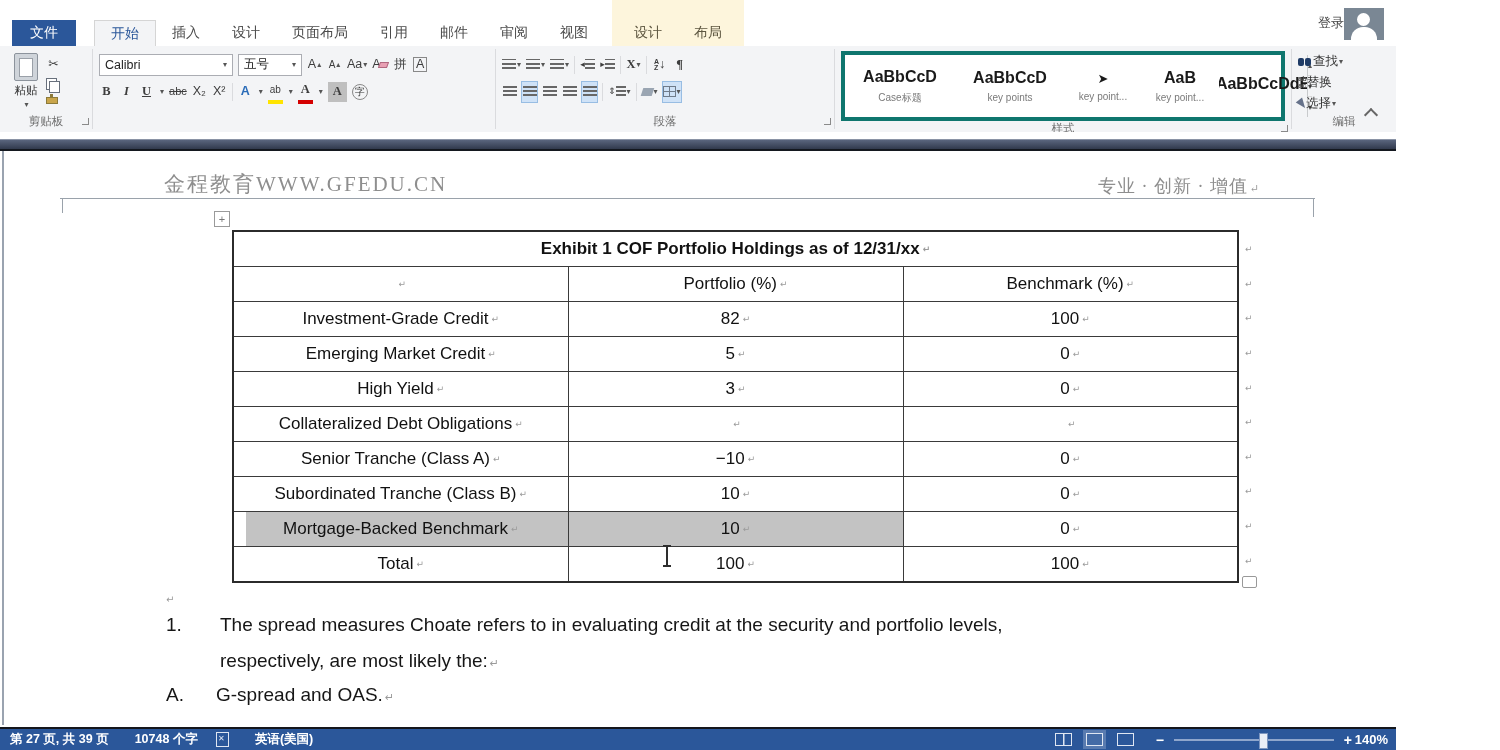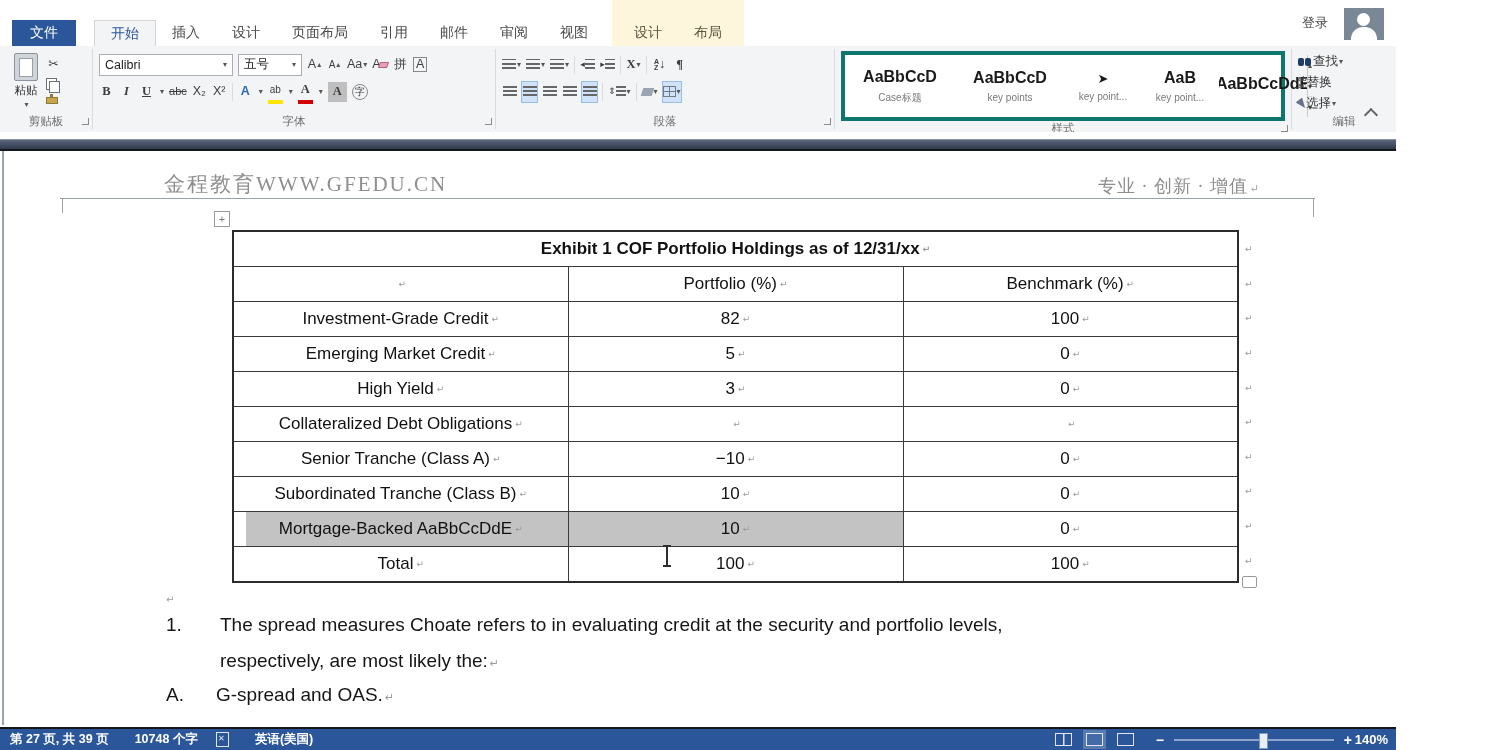--- a/index.html
+++ b/index.html
@@ -10,21 +10,21 @@
   .tabbar{position:absolute;top:0;left:0;width:100%;height:46px;background:#fff;
           display:flex;align-items:flex-end;}
   .filetab{background:#2b579a;color:#fff;font-size:14px;padding:6px 18px;margin-left:12px;
            height:26px;display:flex;align-items:center;box-sizing:border-box;}
   .tab{font-size:14px;color:#4a4a4a;padding:5px 16px;height:26px;box-sizing:border-box;
        display:flex;align-items:center;}
   .tab.active{color:#2b579a;background:#f3f4f6;border:1px solid #d5d5d5;border-bottom:none;}
   .ctxwrap{background:#fdf5dc;align-self:stretch;display:flex;align-items:flex-end;
            margin-left:8px;padding:0 6px;}
   .ctxwrap .tab{color:#5d5640;}
-  .signin{position:absolute;right:68px;top:14px;font-size:13px;color:#444;}
+  .signin{position:absolute;right:52px;top:14px;font-size:13px;color:#444;}
   .avatar{position:absolute;right:12px;top:8px;width:40px;height:32px;background:#7a8794;}
   .avatar:before{content:"";position:absolute;left:13px;top:5px;width:13px;height:13px;
                  border-radius:50%;background:#fff;}
   .avatar:after{content:"";position:absolute;left:7px;top:19px;width:26px;height:13px;
                 border-radius:12px 12px 0 0;background:#fff;}
   
   .ribbon{position:absolute;top:46px;left:0;width:100%;height:86px;background:#f3f4f6;
           border-bottom:1px solid #cfcfcf;display:flex;}
   .grp{position:relative;display:flex;flex-direction:column;height:100%;box-sizing:border-box;}
   .gc{flex:1;padding:5px 6px 0 6px;}
@@ -263,22 +263,20 @@
             </span>
           <span class="dd">▾</span>
           <span class="ib ashade">
               <b>A</b>
             </span>
           <span class="acirc">
               <span>字</span>
             </span>
         </div>
       </div>
-      <div class="gl"><span>字体</span>
-        <span class="launch"></span></div>
     </div>
     <div class="vdiv"></div>
 
     <div class="grp" style="width:338px">
       <div class="gc">
         <div class="r">
           <span class="ib">
               <span class="bars"></span>
               <span class="dd">▾</span>
             </span>
@@ -465,21 +463,21 @@
         <td>Senior Tranche (Class A)</td>
         <td>−10</td>
         <td>0</td>
       </tr>
       <tr>
         <td>Subordinated Tranche (Class B)</td>
         <td>10</td>
         <td>0</td>
       </tr>
       <tr>
-        <td class="hl1">Mortgage-Backed AaBbCcDdE</td>
+        <td class="hl1">Mortgage-Backed Benchmark</td>
         <td class="hl2">10</td>
         <td>0</td>
       </tr>
       <tr>
         <td>Total</td>
         <td>100</td>
         <td>100</td>
       </tr>
     </tbody>
       </table>

